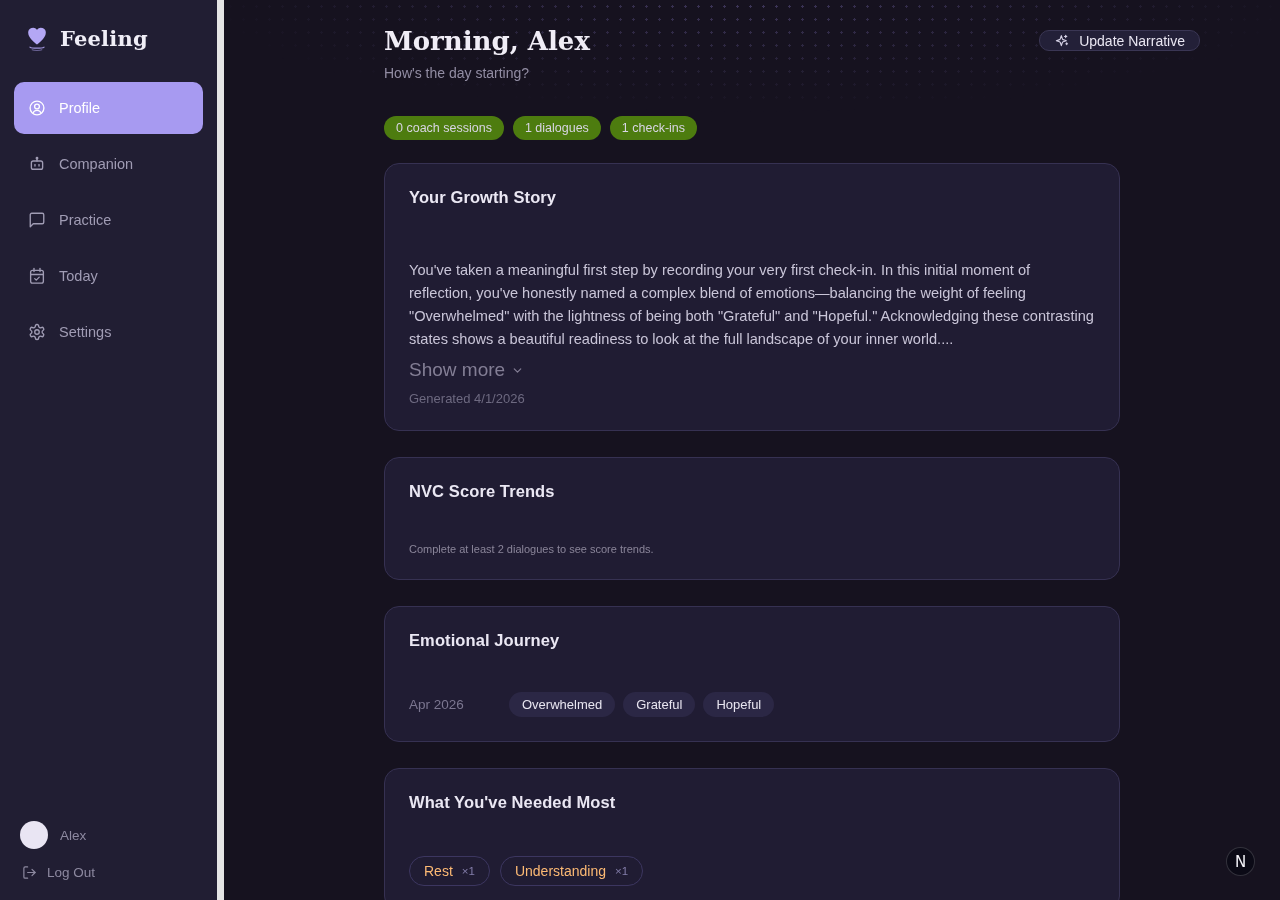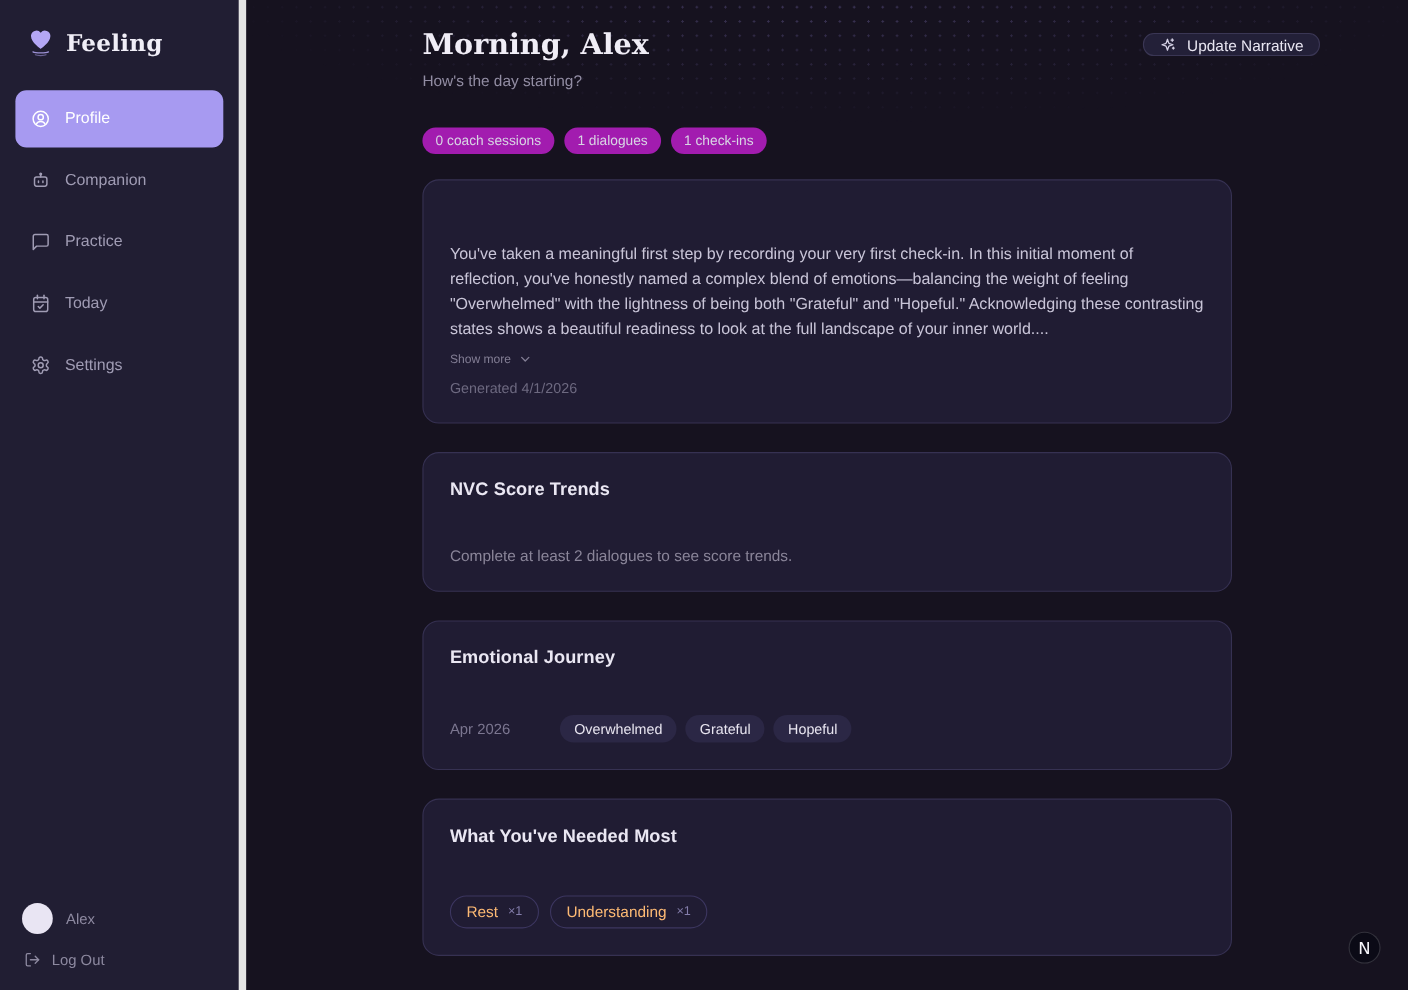--- a/index.html
+++ b/index.html
@@ -72,44 +72,44 @@
     display: flex; align-items: center; gap: 9px;
     height: 21px; padding: 0 14px; margin-top: 4px; margin-right: -80px;
     background: #232038; border: 1px solid #3a3654; border-radius: 10px;
     color: #e9e6f2; font-size: 14px; cursor: pointer;
     font-family: "Liberation Sans", sans-serif;
   }
   .update-btn svg { width: 16px; height: 16px; stroke: #d6d2e6; }
 
   .stats-row { display: flex; gap: 9px; margin-top: 35px; }
   .stat-pill {
-    background: #a21caf; color: #d8d5e4;
+    background: #4d7c0f; color: #d8d5e4;
     font-size: 12.5px; padding: 5px 12px; border-radius: 999px;
   }
 
   .card {
     background: #201c33;
     border: 1px solid #363152;
     border-radius: 15px;
     padding: 24px;
     margin-top: 26px;
   }
   .card:first-of-type { margin-top: 23px; }
   .card-title { font-size: 16.5px; font-weight: 700; color: #eae7f3; letter-spacing: 0.1px; }
-  .card-section { margin-top: 32px; }
+  .card-section { margin-top: 52px; }
 
   .story-body { font-size: 14.6px; line-height: 23px; color: #c9c5d8; }
   .show-more {
     display: inline-flex; align-items: center; gap: 6px;
-    margin-top: 8px; font-size: 11px; color: #837e95; cursor: pointer;
+    margin-top: 8px; font-size: 19px; color: #837e95; cursor: pointer;
   }
   .show-more svg { width: 13px; height: 13px; stroke: #837e95; }
   .generated { margin-top: 10px; font-size: 13px; color: #6d6980; }
 
-  .empty-msg { font-size: 14px; color: #8a8599; margin-top: 42px; }
+  .empty-msg { font-size: 11px; color: #8a8599; margin-top: 42px; }
 
   .journey-row { display: flex; align-items: center; margin-top: 42px; }
   .journey-period { width: 100px; min-width: 100px; font-size: 13.5px; color: #7b7690; }
   .emotion-pills { display: flex; gap: 8px; }
   .emotion-pill {
     background: #2b2745; color: #e8e5f0;
     font-size: 13px; padding: 5px 13px; border-radius: 999px;
   }
 
   .needs-row { display: flex; gap: 10px; margin-top: 44px; }
@@ -224,20 +224,21 @@
       </button>
     </div>
 
     <div class="stats-row">
       <span class="stat-pill">0 coach sessions</span>
       <span class="stat-pill">1 dialogues</span>
       <span class="stat-pill">1 check-ins</span>
     </div>
 
     <section class="card">
+      <h2 class="card-title">Your Growth Story</h2>
       <p class="story-body card-section">You've taken a meaningful first step by recording your very first check-in. In this initial moment of reflection, you've honestly named a complex blend of emotions—balancing the weight of feeling "Overwhelmed" with the lightness of being both "Grateful" and "Hopeful." Acknowledging these contrasting states shows a beautiful readiness to look at the full landscape of your inner world....</p>
       <div class="show-more">
         <span>Show more</span>
         <svg viewBox="0 0 24 24" fill="none" stroke-width="2.2" stroke-linecap="round" stroke-linejoin="round">
           <path d="m6 9 6 6 6-6"></path>
         </svg>
       </div>
       <div class="generated">Generated 4/1/2026</div>
     </section>
 

